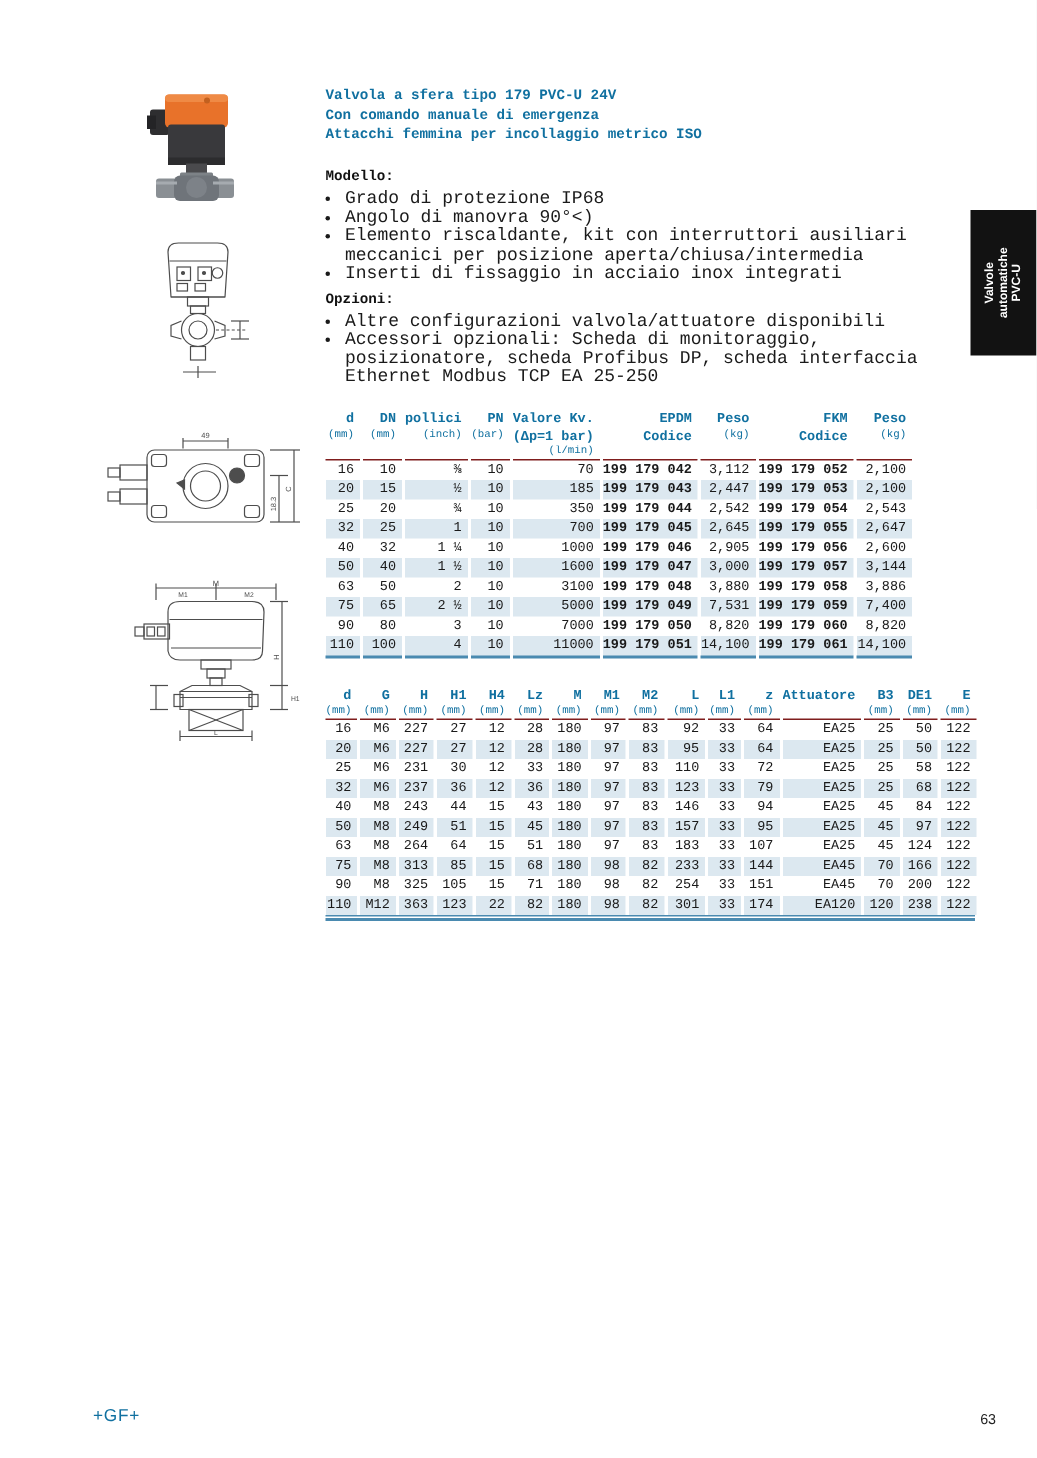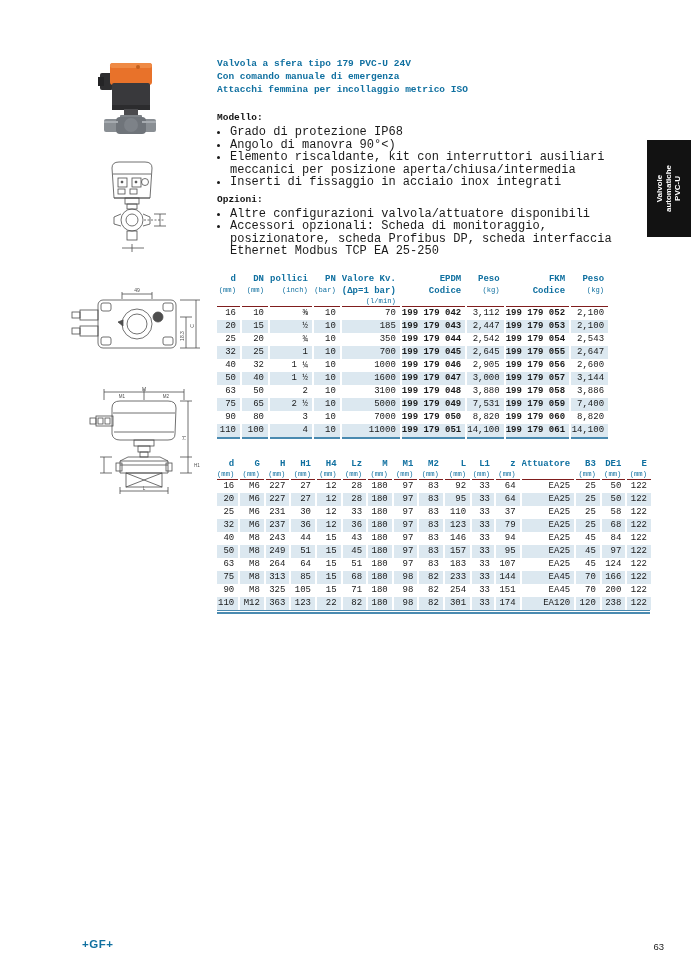--- a/index.html
+++ b/index.html
@@ -31,21 +31,21 @@
   table.data tr.head-last th { border-bottom:1px solid #7f1d1d; }
   table.data td { height:13px; line-height:13px; }
   table.data td.b { font-weight:bold; }
   table.data th + th, table.data td + td { border-left:2px solid #ffffff; }
   table.data tbody tr.alt td { background:#dce8f0; }
   table.data.t1 { border-bottom:2px solid #4a8ab0; }
   table.data.t2 { margin-top:19px; }
   .dbl-rule { width:433px; height:4px; border-top:1px solid #4a8ab0; border-bottom:2px solid #4a8ab0; }
 
   
-  .footer-logo { position:absolute; left:62px; top:938px; color:#1070a0; font-weight:bold; font-size:11.5px; letter-spacing:0.5px;margin-left:20px; }
+  .footer-logo { position:absolute; left:62px; top:938px; color:#1070a0; font-weight:normal; font-size:11.5px; letter-spacing:0.5px; }
   .page-number { position:absolute; right:27px; top:941px; font-size:9.5px; color:#222; }
 
   svg text { font-family:"Liberation Sans", sans-serif; }
 </style>
 </head>
 <body>
 
 <div class="page">
 
   <div class="left-col">
@@ -450,21 +450,21 @@
             <td>M6</td>
             <td>231</td>
             <td>30</td>
             <td>12</td>
             <td>33</td>
             <td>180</td>
             <td>97</td>
             <td>83</td>
             <td>110</td>
             <td>33</td>
-            <td>37</td>
+            <td>72</td>
             <td>EA25</td>
             <td>25</td>
             <td>58</td>
             <td>122</td>
           </tr>
           <tr class="alt">
             <td>32</td>
             <td>M6</td>
             <td>237</td>
             <td>36</td>

